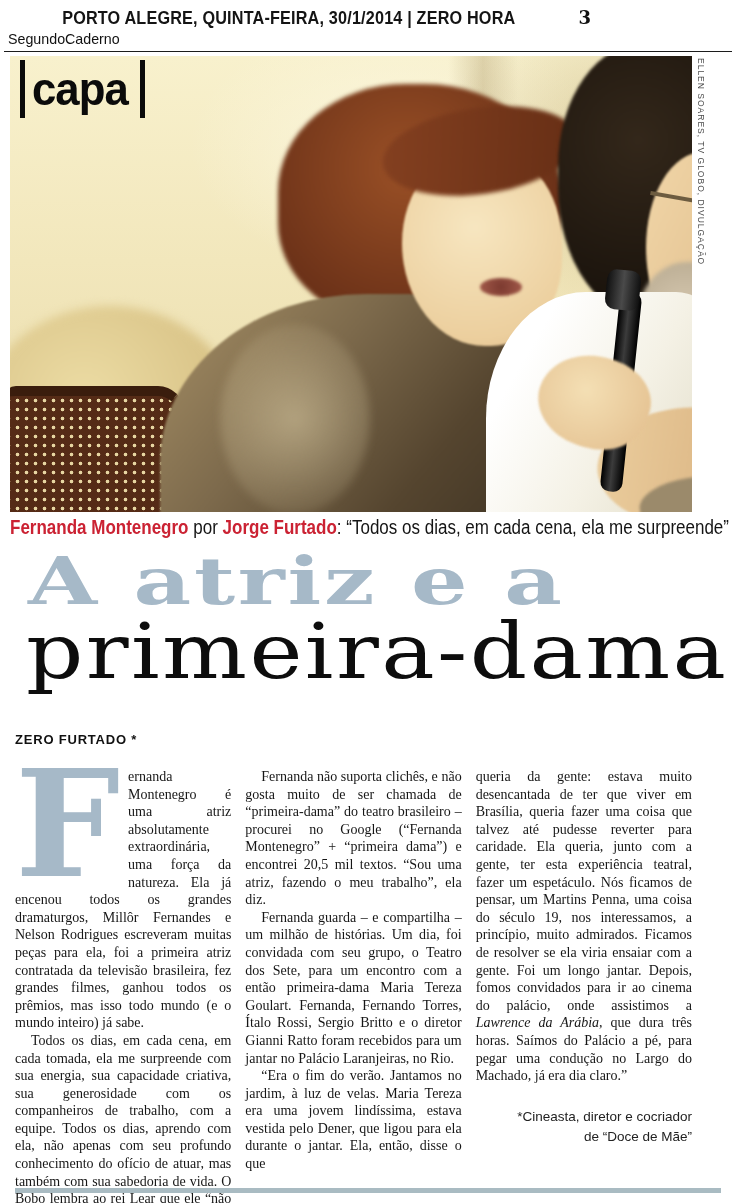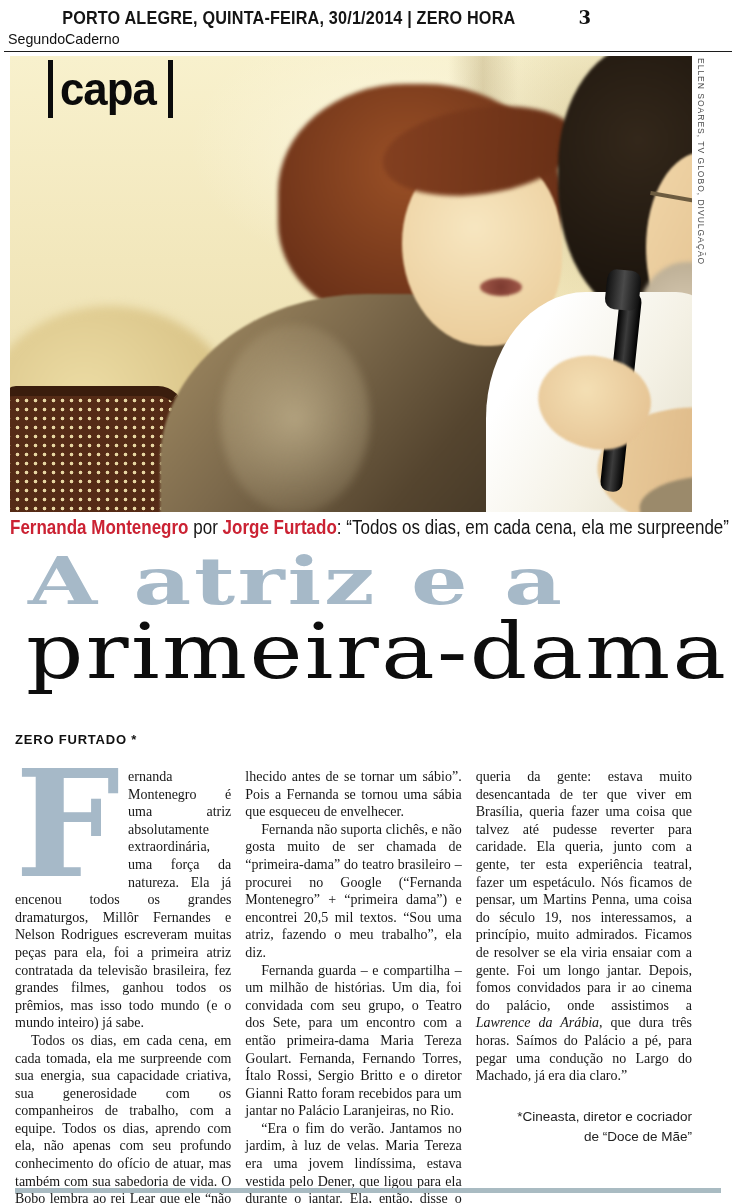--- a/index.html
+++ b/index.html
@@ -60,21 +60,21 @@
          transform:rotate(10deg);filter:blur(.5px);}
   .man-beard{left:628px;top:206px;width:104px;height:116px;border-radius:50% 45% 50% 55%;
          background:radial-gradient(circle at 45% 45%,#d8cab2,#b5a78d 80%);filter:blur(2px);}
   .man-shirt{left:476px;top:236px;width:250px;height:230px;border-radius:40% 24% 0 0/55% 40% 0 0;
          background:linear-gradient(120deg,#ffffff 20%,#f4f1e5 55%,#e2ddc9 90%);filter:blur(.6px);}
   .man-arm{left:588px;top:352px;width:170px;height:116px;border-radius:45% 55% 40% 60%;
          background:linear-gradient(110deg,#eccf9f,#d6ad7b);transform:rotate(-12deg);filter:blur(1px);}
   .man-knee{left:630px;top:420px;width:130px;height:60px;border-radius:40%;
          background:#9b8a6b;transform:rotate(-8deg);filter:blur(1.5px);}
 
-  .capa-tag{position:absolute;left:10px;top:4px;display:flex;align-items:center;gap:7px;margin-left:28px;}
+  .capa-tag{position:absolute;left:10px;top:4px;display:flex;align-items:center;gap:7px;}
   .capa-tag .bar{width:5px;height:58px;background:#0b0b0b;}
   .capa-tag .capa-text{font-family:"Liberation Sans",sans-serif;font-weight:bold;font-size:46px;
          color:#0b0b0b;letter-spacing:-1px;transform:scaleX(.95);transform-origin:left;line-height:1;}
 
   .photo-credit{position:absolute;left:696px;top:58px;height:450px;
          writing-mode:vertical-rl;font-family:"Liberation Sans",sans-serif;font-size:8.5px;
          letter-spacing:1px;color:#4c4c4c;white-space:nowrap;}
 
   
   .caption{position:absolute;left:10px;top:516px;white-space:nowrap;
@@ -156,21 +156,20 @@
   <h1 class="headline-2">primeira-dama</h1>
 
   <div class="byline">ZERO FURTADO *</div>
 
   <div class="article" id="article">
       <div class="col">
         <p><span class="dropcap">F</span><span>ernanda Montenegro é uma atriz absolutamente extraordinária, uma força da natureza. Ela já encenou todos os grandes dramaturgos, Millôr Fernandes e Nelson Rodrigues escreveram muitas peças para ela, foi a primeira atriz contratada da televisão brasileira, fez grandes filmes, ganhou todos os prêmios, mas isso todo mundo (e o mundo inteiro) já sabe.</span></p>
         <p class="indent"><span>Todos os dias, em cada cena, em cada tomada, ela me surpreende com sua energia, sua capacidade criativa, sua generosidade com os companheiros de trabalho, com a equipe. Todos os dias, aprendo com ela, não apenas com seu profundo conhecimento do ofício de atuar, mas também com sua sabedoria de vida. O Bobo lembra ao rei Lear que ele “não deveria ter enve-</span></p>
       </div>
       <div class="col">
-        <p><span>lhecido antes de se tornar um sábio”. Pois a Fernanda se tornou uma sábia que esqueceu de envelhecer.</span></p>
         <p class="indent"><span>Fernanda não suporta clichês, e não gosta muito de ser chamada de “primeira-dama” do teatro brasileiro – procurei no Google (“Fernanda Montenegro” + “primeira dama”) e encontrei 20,5 mil textos. “Sou uma atriz, fazendo o meu trabalho”, ela diz.</span></p>
         <p class="indent"><span>Fernanda guarda – e compartilha – um milhão de histórias. Um dia, foi convidada com seu grupo, o Teatro dos Sete, para um encontro com a então primeira-dama Maria Tereza Goulart. Fernanda, Fernando Torres, Ítalo Rossi, Sergio Britto e o diretor Gianni Ratto foram recebidos para um jantar no Palácio Laranjeiras, no Rio.</span></p>
         <p class="indent"><span>“Era o fim do verão. Jantamos no jardim, à luz de velas. Maria Tereza era uma jovem lindíssima, estava vestida pelo Dener, que ligou para ela durante o jantar. Ela, então, disse o que</span></p>
       </div>
       <div class="col">
         <p><span>queria da gente: estava muito desencantada de ter que viver em Brasília, queria fazer uma coisa que talvez até pudesse reverter para caridade. Ela queria, junto com a gente, ter esta experiência teatral, fazer um espetáculo. Nós ficamos de pensar, um Martins Penna, uma coisa do século 19, nos interessamos, a princípio, muito admirados. Ficamos de resolver se ela viria ensaiar com a gente. Foi um longo jantar. Depois, fomos convidados para ir ao cinema do palácio, onde assistimos a </span><i>Lawrence da Arábia</i><span>, que dura três horas. Saímos do Palácio a pé, para pegar uma condução no Largo do Machado, já era dia claro.”</span></p>
         <div class="footnote">
           <div>*Cineasta, diretor e cocriador</div>
           <div>de “Doce de Mãe”</div>
         </div>

